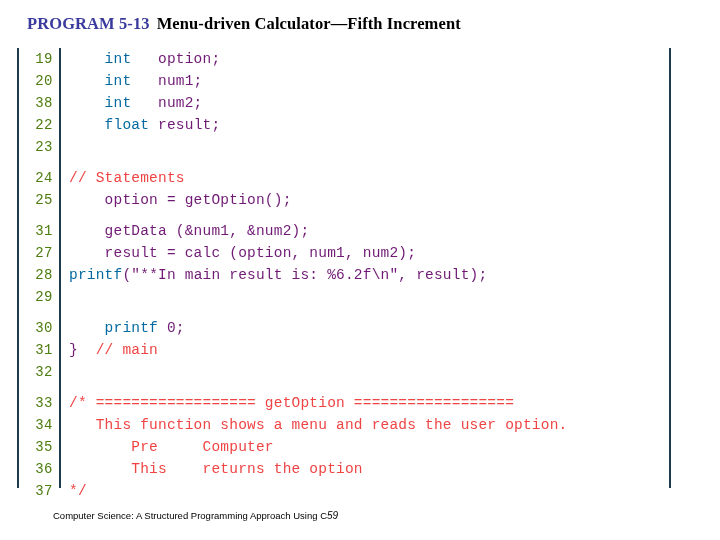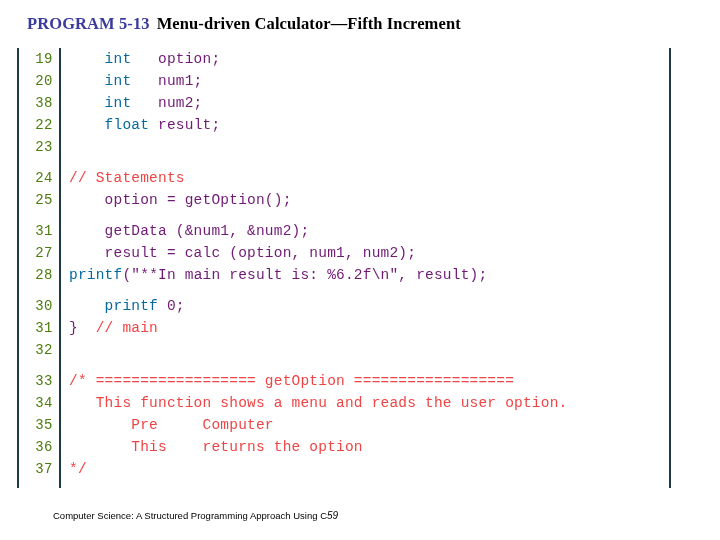--- a/index.html
+++ b/index.html
@@ -132,20 +132,21 @@
       <div class="group-gap"></div>
       <div class="code-group">
         <div class="code-line"><span class="ln">24</span><span class="code-text"><span class="cmt">// Statements</span></span></div>
         <div class="code-line"><span class="ln">25</span><span class="code-text"><span class="idf">    option = getOption();</span></span></div>
       </div>
       <div class="group-gap"></div>
       <div class="code-group">
         <div class="code-line"><span class="ln">31</span><span class="code-text"><span class="idf">    getData (&amp;num1, &amp;num2);</span></span></div>
         <div class="code-line"><span class="ln">27</span><span class="code-text"><span class="idf">    result = calc (option, num1, num2);</span></span></div>
         <div class="code-line"><span class="ln">28</span><span class="code-text"><span class="kw">printf</span><span class="idf">("**In main result is: %6.2f\n", result);</span></span></div>
+        <div class="code-line"><span class="ln">29</span><span class="code-text"></span></div>
       </div>
       <div class="group-gap"></div>
       <div class="code-group">
         <div class="code-line"><span class="ln">30</span><span class="code-text"><span class="kw">    printf</span><span class="idf"> 0;</span></span></div>
         <div class="code-line"><span class="ln">31</span><span class="code-text"><span class="idf">} </span><span class="cmt"> // main</span></span></div>
         <div class="code-line"><span class="ln">32</span><span class="code-text"></span></div>
       </div>
       <div class="group-gap"></div>
       <div class="code-group">
         <div class="code-line"><span class="ln">33</span><span class="code-text"><span class="cmt">/* ================== getOption ==================</span></span></div>

